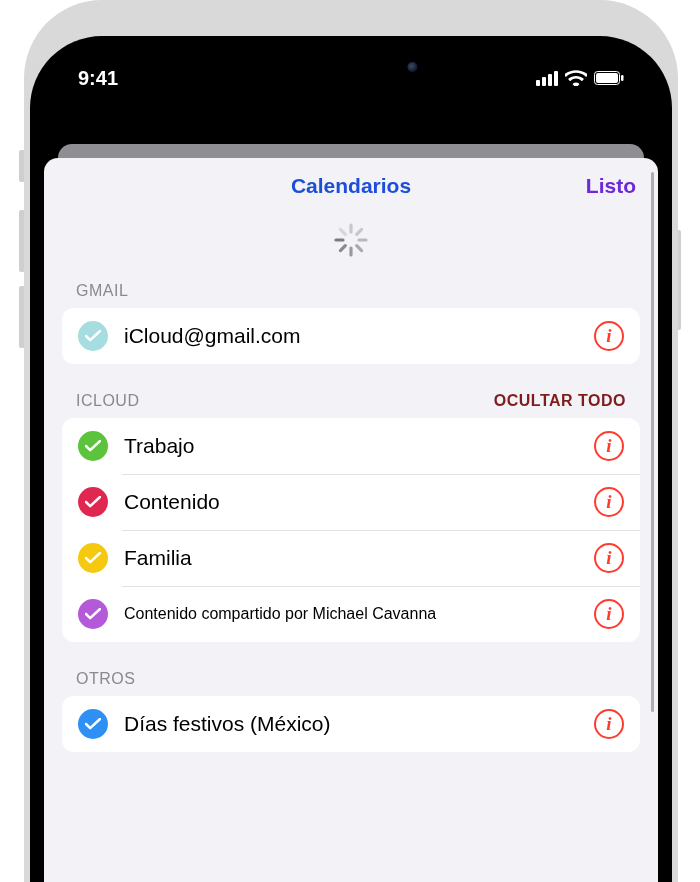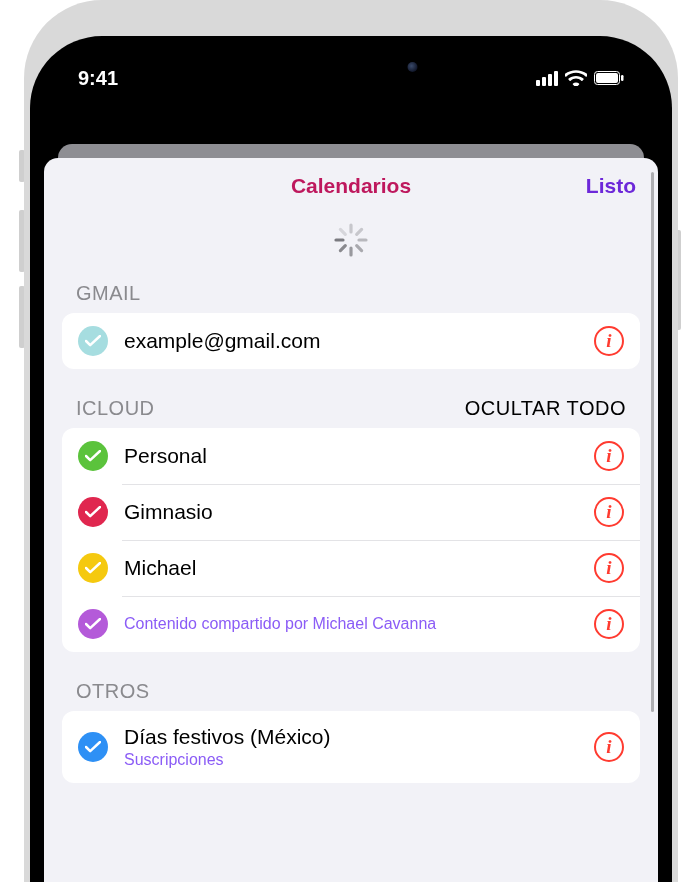--- a/index.html
+++ b/index.html
@@ -104,46 +104,46 @@
     .sheet-header {
       display: flex;
       justify-content: center;
       align-items: center;
       height: 56px;
       position: relative;
     }
     .sheet-title {
       font-size: 21px;
       font-weight: 600;
-      color: #be185d;
+      color: #1d4ed8;
     }
     .done-btn {
       position: absolute;
       right: 22px;
       color: #6d28d9;
       font-size: 21px;
       font-weight: 600;
     }
     .spinner {
       display: flex;
       justify-content: center;
       margin: 8px 0 24px 0;
     }
     .spinner svg { display: block; }
     .section-head {
       display: flex;
       justify-content: space-between;
       align-items: flex-end;
       padding: 0 32px 8px 32px;
       text-transform: uppercase;
-      font-size: 20px;
+      font-size: 16px;
       letter-spacing: 0.5px;
     }
     .section-head .label { color: #8a8a8e; }
-    .section-head .action { color: #000000; font-weight: 400; }
+    .section-head .action { color: #7f1d1d; font-weight: 700; }
     .group {
       background: #fff;
       border-radius: 12px;
       margin: 0 18px 28px 18px;
       overflow: hidden;
     }
     .row {
       display: flex;
       align-items: center;
       padding: 13px 16px;
@@ -169,21 +169,21 @@
       flex-direction: column;
       justify-content: center;
     }
     .row-title {
       font-size: 21px;
       color: #000;
       line-height: 1.25;
     }
     .row-sub {
       font-size: 16px;
-      color: #8b5cf6;
+      color: #000000;
       line-height: 1.25;
     }
     .info-btn {
       width: 30px; height: 30px;
       border: 2.5px solid #ff3b30;
       border-radius: 50%;
       color: #ff3b30;
       font-family: Georgia, 'Times New Roman', serif;
       font-style: italic;
       font-weight: 600;
@@ -261,67 +261,67 @@
           <span class="label">Gmail</span>
         </div>
         <div class="group">
           <div class="row">
             <div class="chk" style="background:#a6dde0">
               <svg width="16" height="12" viewBox="0 0 16 12">
                   <path d="M1 6l4.2 4.2L15 1" fill="none" stroke="#fff" stroke-width="2.5" stroke-linecap="round" stroke-linejoin="round"></path>
                 </svg>
             </div>
             <div class="row-text">
-              <span class="row-title">example@gmail.com</span>
+              <span class="row-title">iCloud@gmail.com</span>
             </div>
             <div class="info-btn">
                 <span>i</span>
               </div>
           </div>
         </div>
 
         <div class="section-head">
           <span class="label">iCloud</span>
           <span class="action">Ocultar todo</span>
         </div>
         <div class="group">
           <div class="row">
             <div class="chk" style="background:#5bc33c">
               <svg width="16" height="12" viewBox="0 0 16 12">
                   <path d="M1 6l4.2 4.2L15 1" fill="none" stroke="#fff" stroke-width="2.5" stroke-linecap="round" stroke-linejoin="round"></path>
                 </svg>
             </div>
             <div class="row-text">
-              <span class="row-title">Personal</span>
+              <span class="row-title">Trabajo</span>
             </div>
             <div class="info-btn">
                 <span>i</span>
               </div>
           </div>
           <div class="row">
             <div class="chk" style="background:#e0274f">
               <svg width="16" height="12" viewBox="0 0 16 12">
                   <path d="M1 6l4.2 4.2L15 1" fill="none" stroke="#fff" stroke-width="2.5" stroke-linecap="round" stroke-linejoin="round"></path>
                 </svg>
             </div>
             <div class="row-text">
-              <span class="row-title">Gimnasio</span>
+              <span class="row-title">Contenido</span>
             </div>
             <div class="info-btn">
                 <span>i</span>
               </div>
           </div>
           <div class="row">
             <div class="chk" style="background:#f5c90f">
               <svg width="16" height="12" viewBox="0 0 16 12">
                   <path d="M1 6l4.2 4.2L15 1" fill="none" stroke="#fff" stroke-width="2.5" stroke-linecap="round" stroke-linejoin="round"></path>
                 </svg>
             </div>
             <div class="row-text">
-              <span class="row-title">Michael</span>
+              <span class="row-title">Familia</span>
             </div>
             <div class="info-btn">
                 <span>i</span>
               </div>
           </div>
           <div class="row">
             <div class="chk" style="background:#b45ad9">
               <svg width="16" height="12" viewBox="0 0 16 12">
                   <path d="M1 6l4.2 4.2L15 1" fill="none" stroke="#fff" stroke-width="2.5" stroke-linecap="round" stroke-linejoin="round"></path>
                 </svg>
@@ -340,21 +340,20 @@
         </div>
         <div class="group">
           <div class="row">
             <div class="chk" style="background:#2e90f5">
               <svg width="16" height="12" viewBox="0 0 16 12">
                   <path d="M1 6l4.2 4.2L15 1" fill="none" stroke="#fff" stroke-width="2.5" stroke-linecap="round" stroke-linejoin="round"></path>
                 </svg>
             </div>
             <div class="row-text">
               <span class="row-title">Días festivos (México)</span>
-              <span class="row-sub">Suscripciones</span>
             </div>
             <div class="info-btn">
                 <span>i</span>
               </div>
           </div>
         </div>
 
       </div>
     </div>
   </div>

